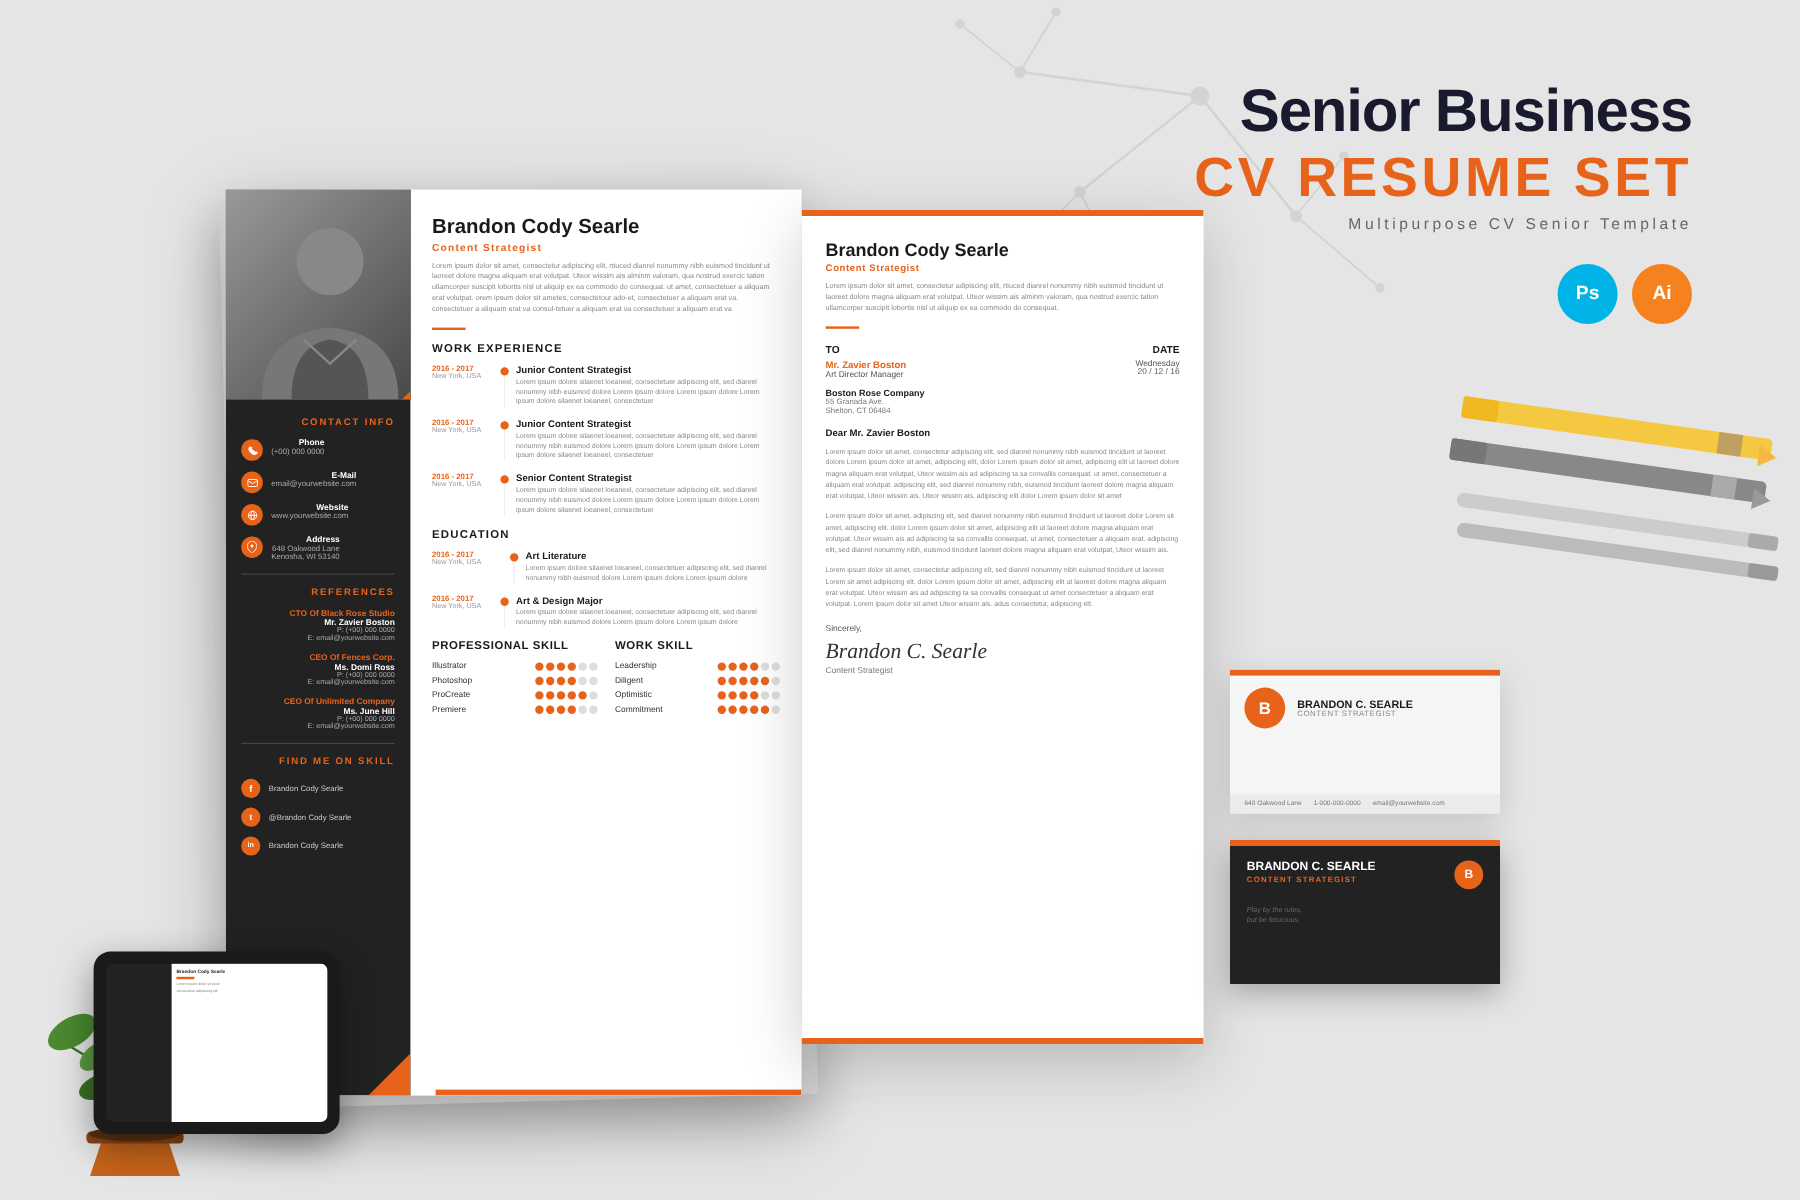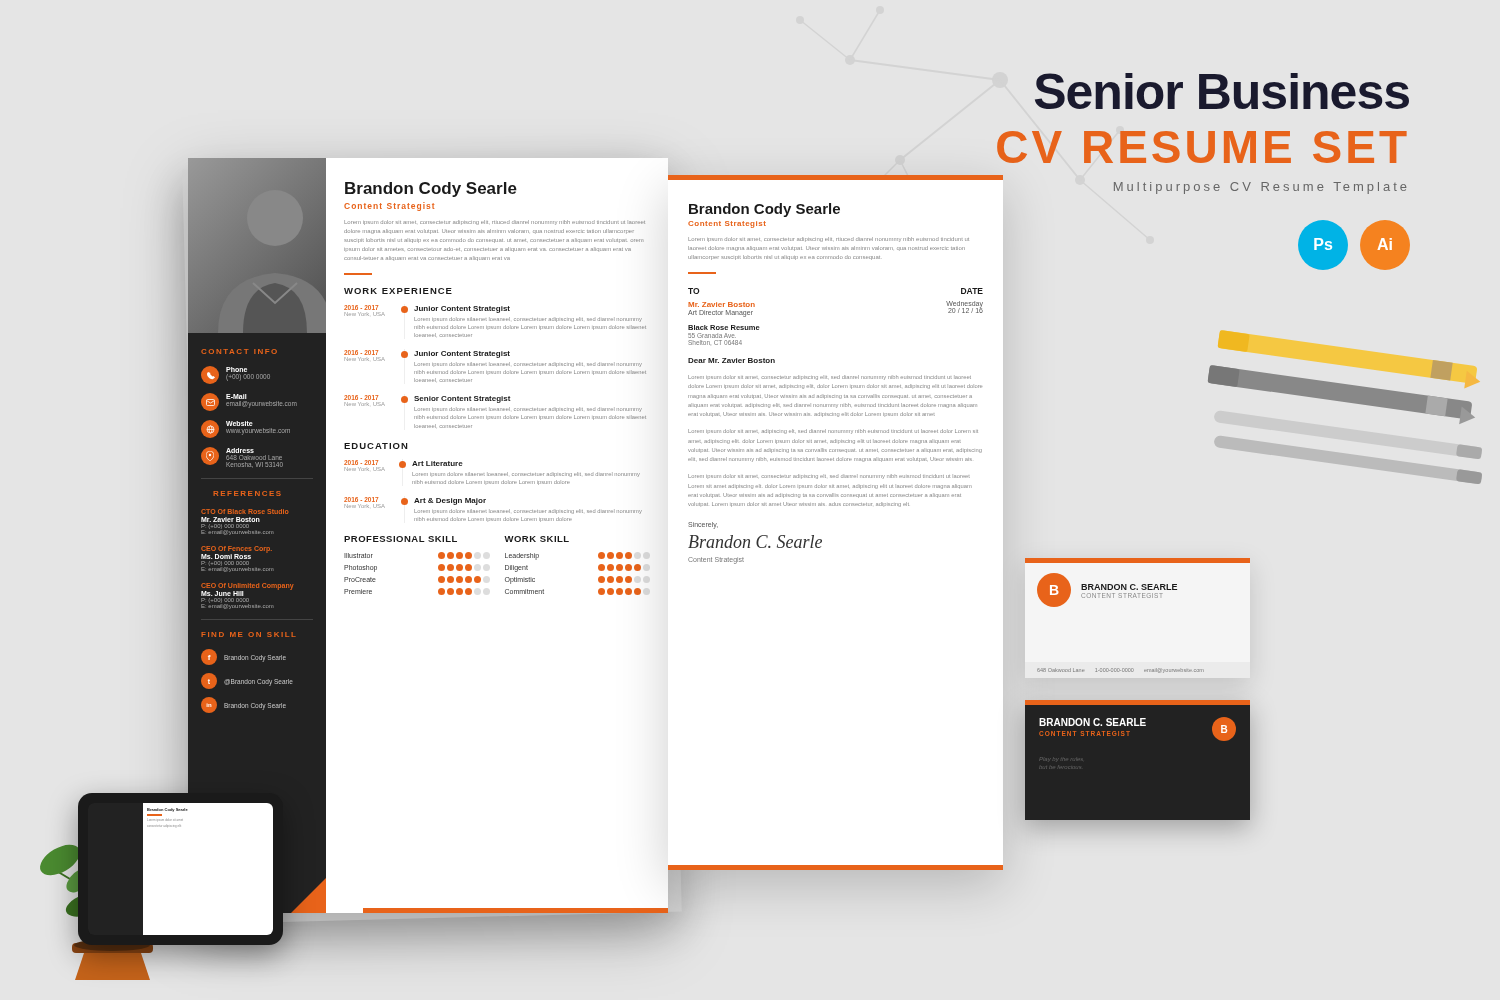--- a/index.html
+++ b/index.html
@@ -35,21 +35,21 @@
   <circle cx="180" cy="30" r="4" fill="#555"></circle>
   <line x1="380" y1="200" x2="450" y2="260" stroke="#555" stroke-width="1.5"></line>
   <line x1="380" y1="200" x2="420" y2="150" stroke="#555" stroke-width="1.5"></line>
   <circle cx="450" cy="260" r="4" fill="#555"></circle>
   <circle cx="420" cy="150" r="4" fill="#555"></circle>
 </svg>
 
 <div style="position:absolute;top:65px;right:90px;text-align:right;">
   <div style="font-size:50px;font-weight:800;color:#1a1a2e;letter-spacing:-1px;line-height:1.1;font-family:Arial,sans-serif;">Senior Business</div>
   <div style="font-size:46px;font-weight:900;color:#e8631a;letter-spacing:3px;font-family:Arial,sans-serif;">CV RESUME SET</div>
-  <div style="font-size:13px;color:#666;letter-spacing:3px;margin-top:5px;font-family:Arial,sans-serif;">Multipurpose CV Resume Template</div>
+  <div style="font-size:13px;color:#666;letter-spacing:3px;margin-top:5px;font-family:Arial,sans-serif;">Multipurpose CV Senior Template</div>
 </div>
 
 <div style="position:absolute;top:220px;right:90px;display:flex;gap:12px;">
   <div style="width:50px;height:50px;border-radius:50%;background:#00b3e6;display:flex;align-items:center;justify-content:center;color:white;font-size:16px;font-weight:800;font-family:Arial;">
     <span>Ps</span>
   </div>
   <div style="width:50px;height:50px;border-radius:50%;background:#f5821f;display:flex;align-items:center;justify-content:center;color:white;font-size:16px;font-weight:800;font-family:Arial;">
     <span>Ai</span>
   </div>
 </div>
@@ -72,21 +72,21 @@
 
     <rect x="25" y="125" width="270" height="12" rx="6" fill="#bbb" transform="rotate(8 25 125)"></rect>
     <rect x="270" y="125" width="25" height="12" rx="3" fill="#999" transform="rotate(8 25 125)"></rect>
   </svg>
 </div>
 
 <div style="position:absolute;top:163px;left:192px;width:480px;height:755px;background:#ddd;transform:rotate(-1.5deg);box-shadow:0 15px 40px rgba(0,0,0,0.2);"></div>
 
 <div style="position:absolute;top:158px;left:188px;width:480px;height:755px;background:white;box-shadow:0 20px 60px rgba(0,0,0,0.25);display:flex;overflow:hidden;">
 
-  <div style="width:138px;background:#222;color:white;flex-shrink:0;position:relative;overflow:hidden;">
+  <div style="width:154px;background:#222;color:white;flex-shrink:0;position:relative;overflow:hidden;text-align:right;">
 
     <div style="width:175px;height:175px;background:#666;overflow:hidden;position:relative;">
       <svg width="175" height="175" viewBox="0 0 175 175">
         <rect width="175" height="175" fill="#666"></rect>
         <rect x="0" y="0" width="175" height="175" fill="url(#photoGrad)"></rect>
         <defs>
           <linearGradient id="photoGrad" x1="0" y1="0" x2="1" y2="1">
             <stop offset="0%" stop-color="#999"></stop>
             <stop offset="100%" stop-color="#444"></stop>
           </linearGradient>
@@ -246,21 +246,21 @@
       </div>
       <div style="flex:1;border-left:1.5px solid #eee;padding-left:9px;position:relative;">
         <div style="width:7px;height:7px;background:#e8631a;border-radius:50%;position:absolute;left:-4px;top:2px;"></div>
         <div style="font-size:8px;font-weight:800;color:#1a1a1a;margin-bottom:2px;font-family:Liberation Sans, sans-serif;">Senior Content Strategist</div>
         <div style="font-size:5.8px;color:#888;line-height:1.4;font-family:Arial;">Lorem ipsum dolore silaenet loeaneel, consectetuer adipiscing elit, sed dianrel nonummy nibh euismod dolore Lorem ipsum dolore Lorem ipsum dolore Lorem ipsum dolore silaenet loeaneel, consectetuer</div>
       </div>
     </div>
 
     <div style="font-size:9.5px;font-weight:800;color:#1a1a1a;letter-spacing:1px;margin-bottom:8px;margin-top:4px;font-family:Arial;">EDUCATION</div>
 
-    <div style="display:flex;gap:6px;margin-bottom:10px;">
+    <div style="display:flex;gap:16px;margin-bottom:10px;">
       <div style="width:52px;flex-shrink:0;">
         <div style="font-size:6.5px;color:#e8631a;font-weight:700;font-family:Arial;">2016 - 2017</div>
         <div style="font-size:6px;color:#999;font-family:Arial;">New York, USA</div>
       </div>
       <div style="flex:1;border-left:1.5px solid #eee;padding-left:9px;position:relative;">
         <div style="width:7px;height:7px;background:#e8631a;border-radius:50%;position:absolute;left:-4px;top:2px;"></div>
         <div style="font-size:8px;font-weight:800;color:#1a1a1a;margin-bottom:2px;font-family:Arial;">Art Literature</div>
         <div style="font-size:5.8px;color:#888;line-height:1.4;font-family:Arial;">Lorem ipsum dolore silaenet loeaneel, consectetuer adipiscing elit, sed dianrel nonummy nibh euismod dolore Lorem ipsum dolore Lorem ipsum dolore</div>
       </div>
     </div>
@@ -389,21 +389,21 @@
     <div style="font-size:15px;font-weight:800;color:#1a1a1a;margin-bottom:2px;font-family:Arial;">Brandon Cody Searle</div>
     <div style="font-size:8px;color:#e8631a;font-weight:600;letter-spacing:0.5px;margin-bottom:7px;font-family:Arial;">Content Strategist</div>
     <div style="font-size:6px;color:#888;line-height:1.5;margin-bottom:10px;font-family:Arial;">Lorem ipsum dolor sit amet, consectetur adipiscing elit, rtiuced dianrel nonummy nibh euismod tincidunt ut laoreet dolore magna aliquam erat volutpat. Uteor wissim ais alminm valoram, qua nostrud exercic tation ullamcorper suscipit lobortis nisl ut aliquip ex ea commodo do consequat.</div>
     <div style="height:2px;background:#e8631a;width:28px;margin-bottom:12px;"></div>
 
     <div style="display:flex;justify-content:space-between;margin-bottom:10px;">
       <div>
         <div style="font-size:8.5px;font-weight:800;color:#1a1a1a;margin-bottom:4px;font-family:Arial;">TO</div>
         <div style="font-size:8px;font-weight:700;color:#e8631a;font-family:Arial;">Mr. Zavier Boston</div>
         <div style="font-size:7px;color:#555;font-family:Arial;margin-bottom:7px;">Art Director Manager</div>
-        <div style="font-size:7.5px;font-weight:700;color:#1a1a1a;font-family:Arial;">Black Rose Resume</div>
+        <div style="font-size:7.5px;font-weight:700;color:#1a1a1a;font-family:Arial;">Boston Rose Company</div>
         <div style="font-size:6.5px;color:#777;font-family:Arial;">55 Granada Ave.</div>
         <div style="font-size:6.5px;color:#777;font-family:Arial;">Shelton, CT 06484</div>
       </div>
       <div style="text-align:right;">
         <div style="font-size:8.5px;font-weight:800;color:#1a1a1a;margin-bottom:4px;font-family:Arial;">DATE</div>
         <div style="font-size:7px;color:#555;font-family:Arial;">Wednesday</div>
         <div style="font-size:7px;color:#555;font-family:Arial;">20 / 12 / 16</div>
       </div>
     </div>
 

